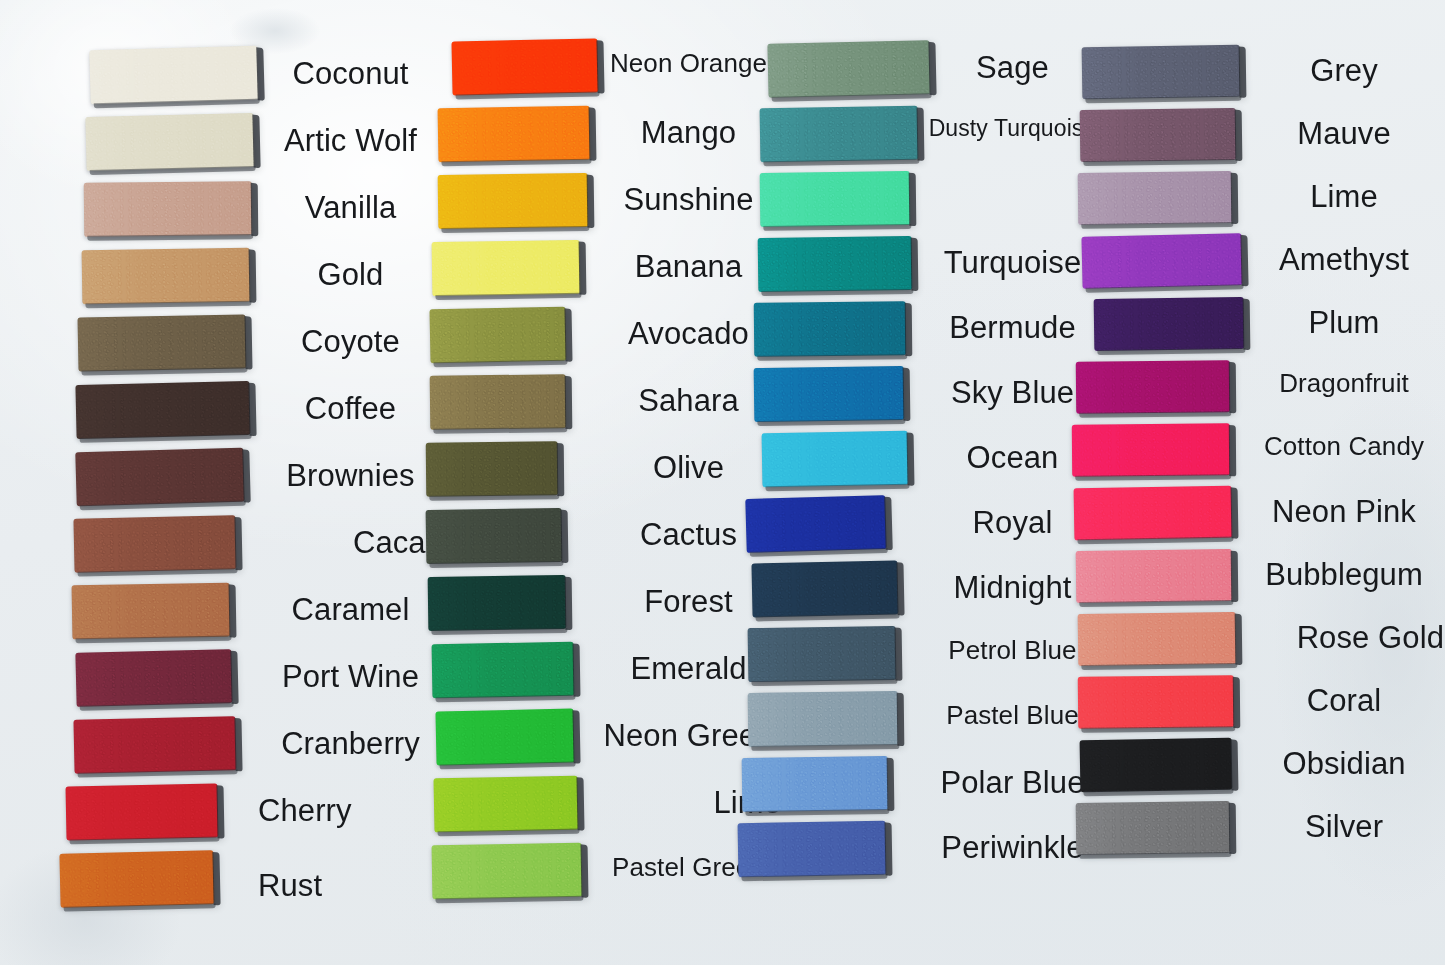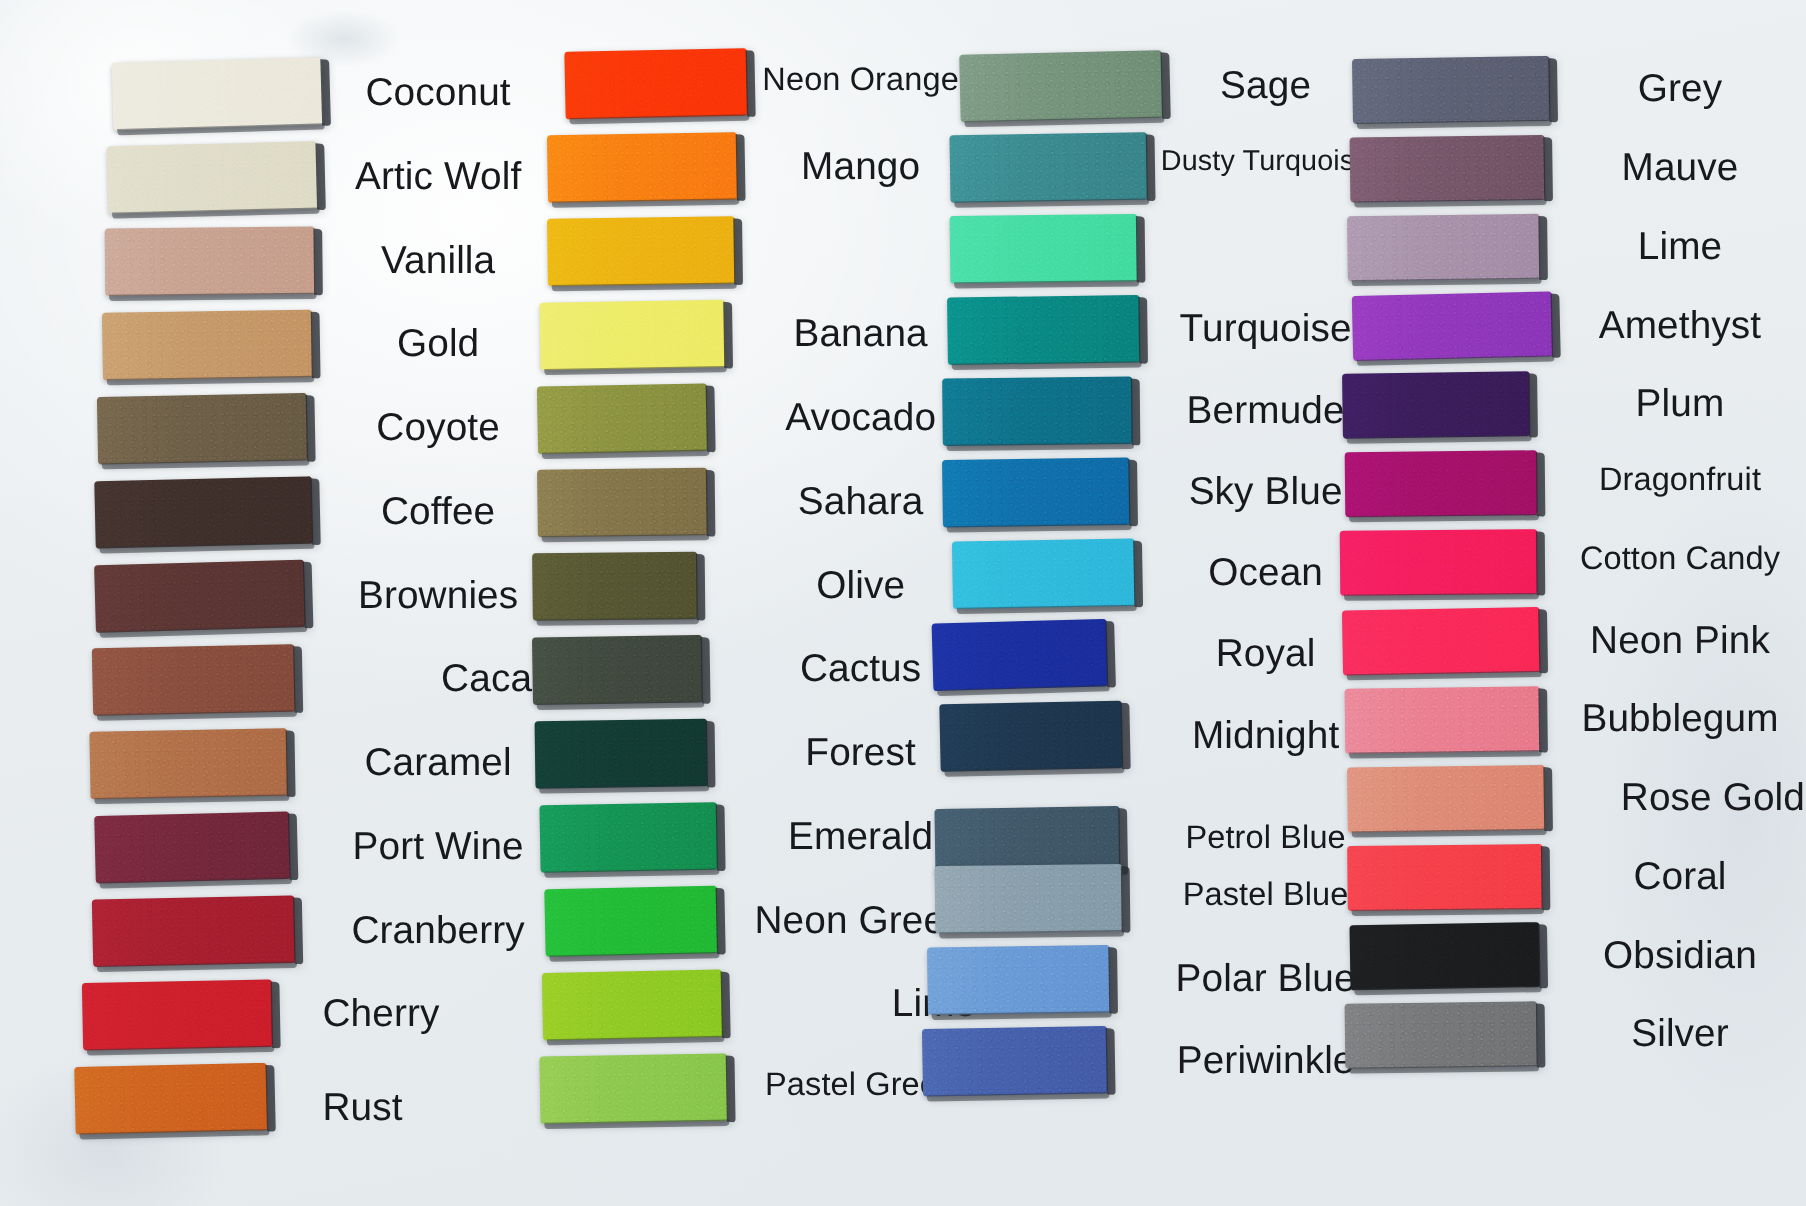--- a/index.html
+++ b/index.html
@@ -242,20 +242,21 @@
           <span class="bevel"></span>
           <span class="bevel-bottom"></span>
         </div>
         <div class="chip-label" style="position: absolute; left: 596px; top: 10px; width: 185px; text-align: center;">Mango</div>
       </div>
       <div class="swatch-row" style="top: 174px; left: 0px;">
         <div class="chip" title="Sunshine" style="width: 150px; height: 54px; margin-left: 438px; background: rgb(237, 180, 18); transform: rotate(-0.8deg);">
           <span class="bevel"></span>
           <span class="bevel-bottom"></span>
         </div>
+        <div class="chip-label" style="position: absolute; left: 596px; top: 10px; width: 185px; text-align: center;">Sunshine</div>
       </div>
       <div class="swatch-row" style="top: 241px; left: 0px;">
         <div class="chip" title="Banana" style="width: 148px; height: 54px; margin-left: 432px; background: rgb(238, 236, 105); transform: rotate(-0.9deg);">
           <span class="bevel"></span>
           <span class="bevel-bottom"></span>
         </div>
         <div class="chip-label" style="position: absolute; left: 596px; top: 10px; width: 185px; text-align: center;">Banana</div>
       </div>
       <div class="swatch-row" style="top: 308px; left: 0px;">
         <div class="chip" title="Avocado" style="width: 136px; height: 54px; margin-left: 430px; background: rgb(141, 148, 65); transform: rotate(-1.1deg);">
@@ -377,21 +378,21 @@
         </div>
         <div class="chip-label" style="position: absolute; left: 920px; top: 10px; width: 185px; text-align: center;">Royal</div>
       </div>
       <div class="swatch-row" style="top: 562px; left: 0px;">
         <div class="chip" title="Midnight" style="width: 146px; height: 54px; margin-left: 752px; background: rgb(31, 56, 80); transform: rotate(-1.2deg);">
           <span class="bevel"></span>
           <span class="bevel-bottom"></span>
         </div>
         <div class="chip-label" style="position: absolute; left: 920px; top: 10px; width: 185px; text-align: center;">Midnight</div>
       </div>
-      <div class="swatch-row" style="top: 627px; left: 0px; margin-top: 19px;">
+      <div class="swatch-row" style="top: 627px; left: 0px;">
         <div class="chip" title="Petrol Blue" style="width: 148px; height: 54px; margin-left: 748px; background: rgb(65, 89, 106); transform: rotate(-0.9deg);">
           <span class="bevel"></span>
           <span class="bevel-bottom"></span>
         </div>
         <div class="chip-label small" style="position: absolute; left: 920px; top: 10px; width: 185px; text-align: center;">Petrol Blue</div>
       </div>
       <div class="swatch-row" style="top: 692px; left: 0px;">
         <div class="chip" title="Pastel Blue" style="width: 150px; height: 54px; margin-left: 748px; background: rgb(139, 160, 173); transform: rotate(-0.7deg);">
           <span class="bevel"></span>
           <span class="bevel-bottom"></span>
@@ -435,21 +436,21 @@
         </div>
         <div class="chip-label" style="position: absolute; left: 1244px; top: 9px; width: 200px; text-align: center;">Lime</div>
       </div>
       <div class="swatch-row" style="top: 235px; left: 0px;">
         <div class="chip" title="Amethyst" style="width: 160px; height: 52px; margin-left: 1082px; background: rgb(146, 56, 189); transform: rotate(-1.3deg);">
           <span class="bevel"></span>
           <span class="bevel-bottom"></span>
         </div>
         <div class="chip-label" style="position: absolute; left: 1244px; top: 9px; width: 200px; text-align: center;">Amethyst</div>
       </div>
-      <div class="swatch-row" style="top: 298px; left: 0px;">
+      <div class="swatch-row" style="top: 298px; left: 0px; padding-left: 20px;">
         <div class="chip" title="Plum" style="width: 150px; height: 52px; margin-left: 1074px; background: rgb(59, 29, 92); transform: rotate(-0.8deg);">
           <span class="bevel"></span>
           <span class="bevel-bottom"></span>
         </div>
         <div class="chip-label" style="position: absolute; left: 1244px; top: 9px; width: 200px; text-align: center;">Plum</div>
       </div>
       <div class="swatch-row" style="top: 361px; left: 0px;">
         <div class="chip" title="Dragonfruit" style="width: 154px; height: 52px; margin-left: 1076px; background: rgb(166, 17, 107); transform: rotate(-0.6deg);">
           <span class="bevel"></span>
           <span class="bevel-bottom"></span>

